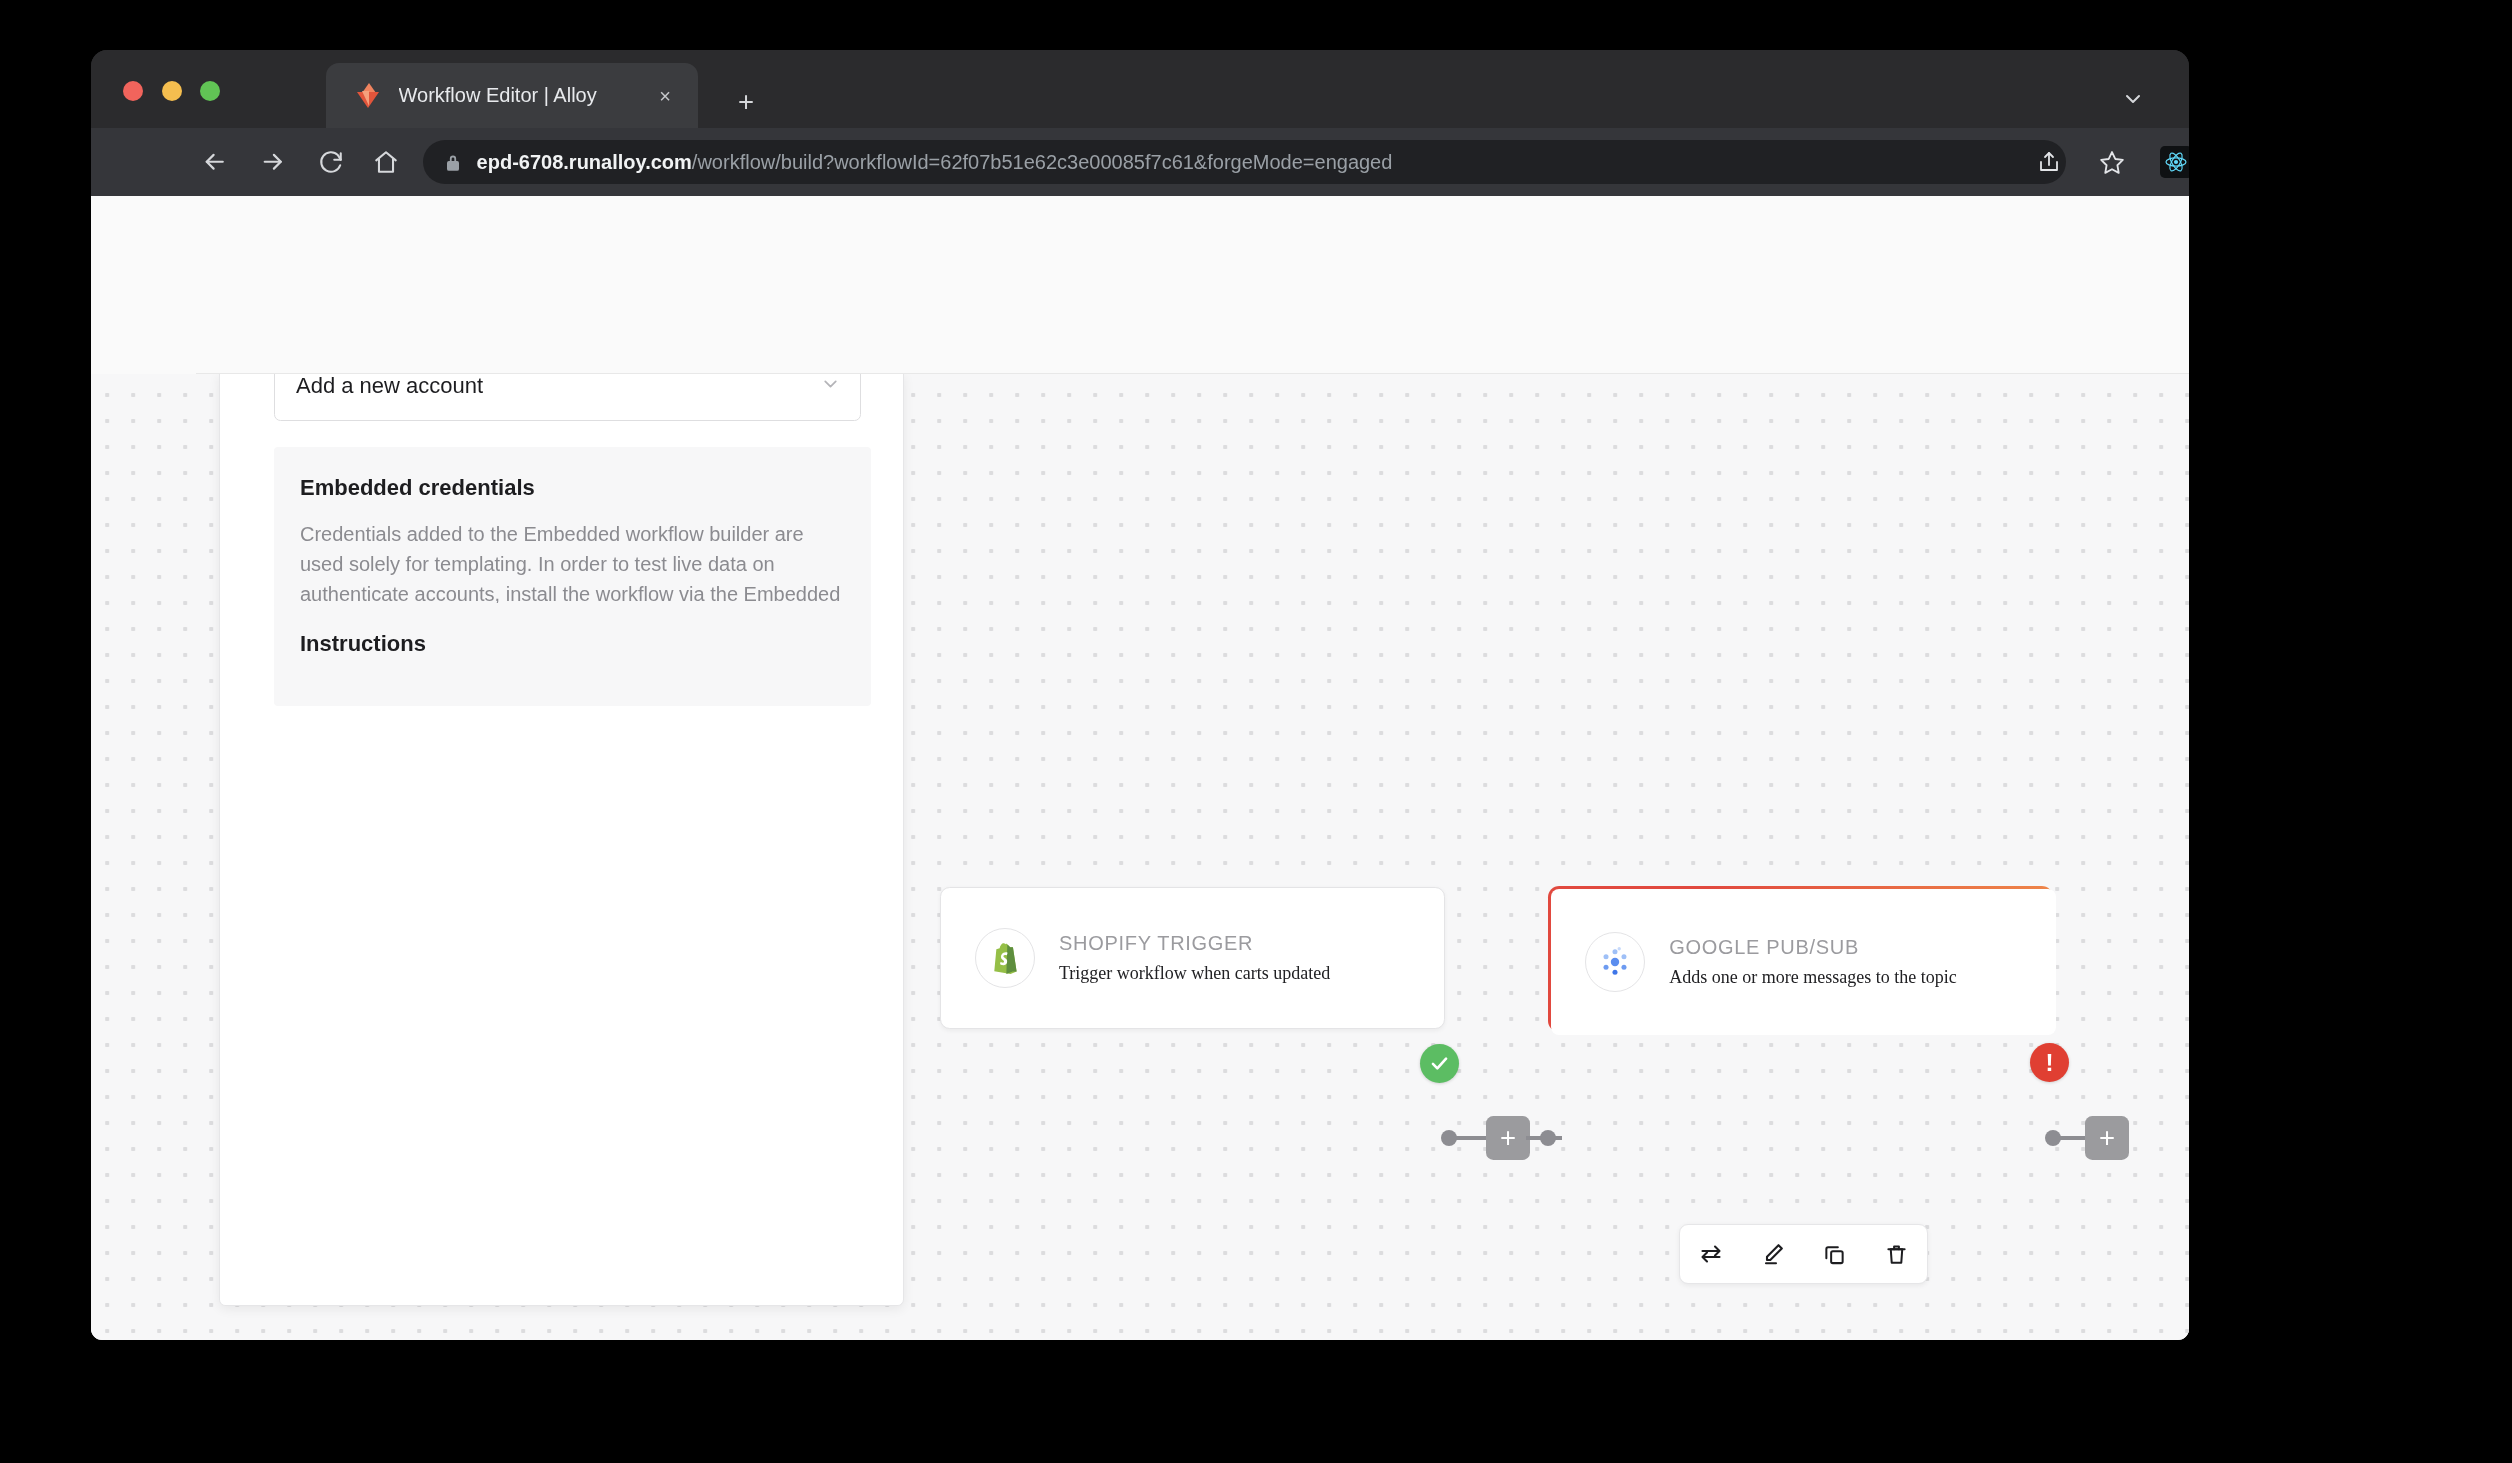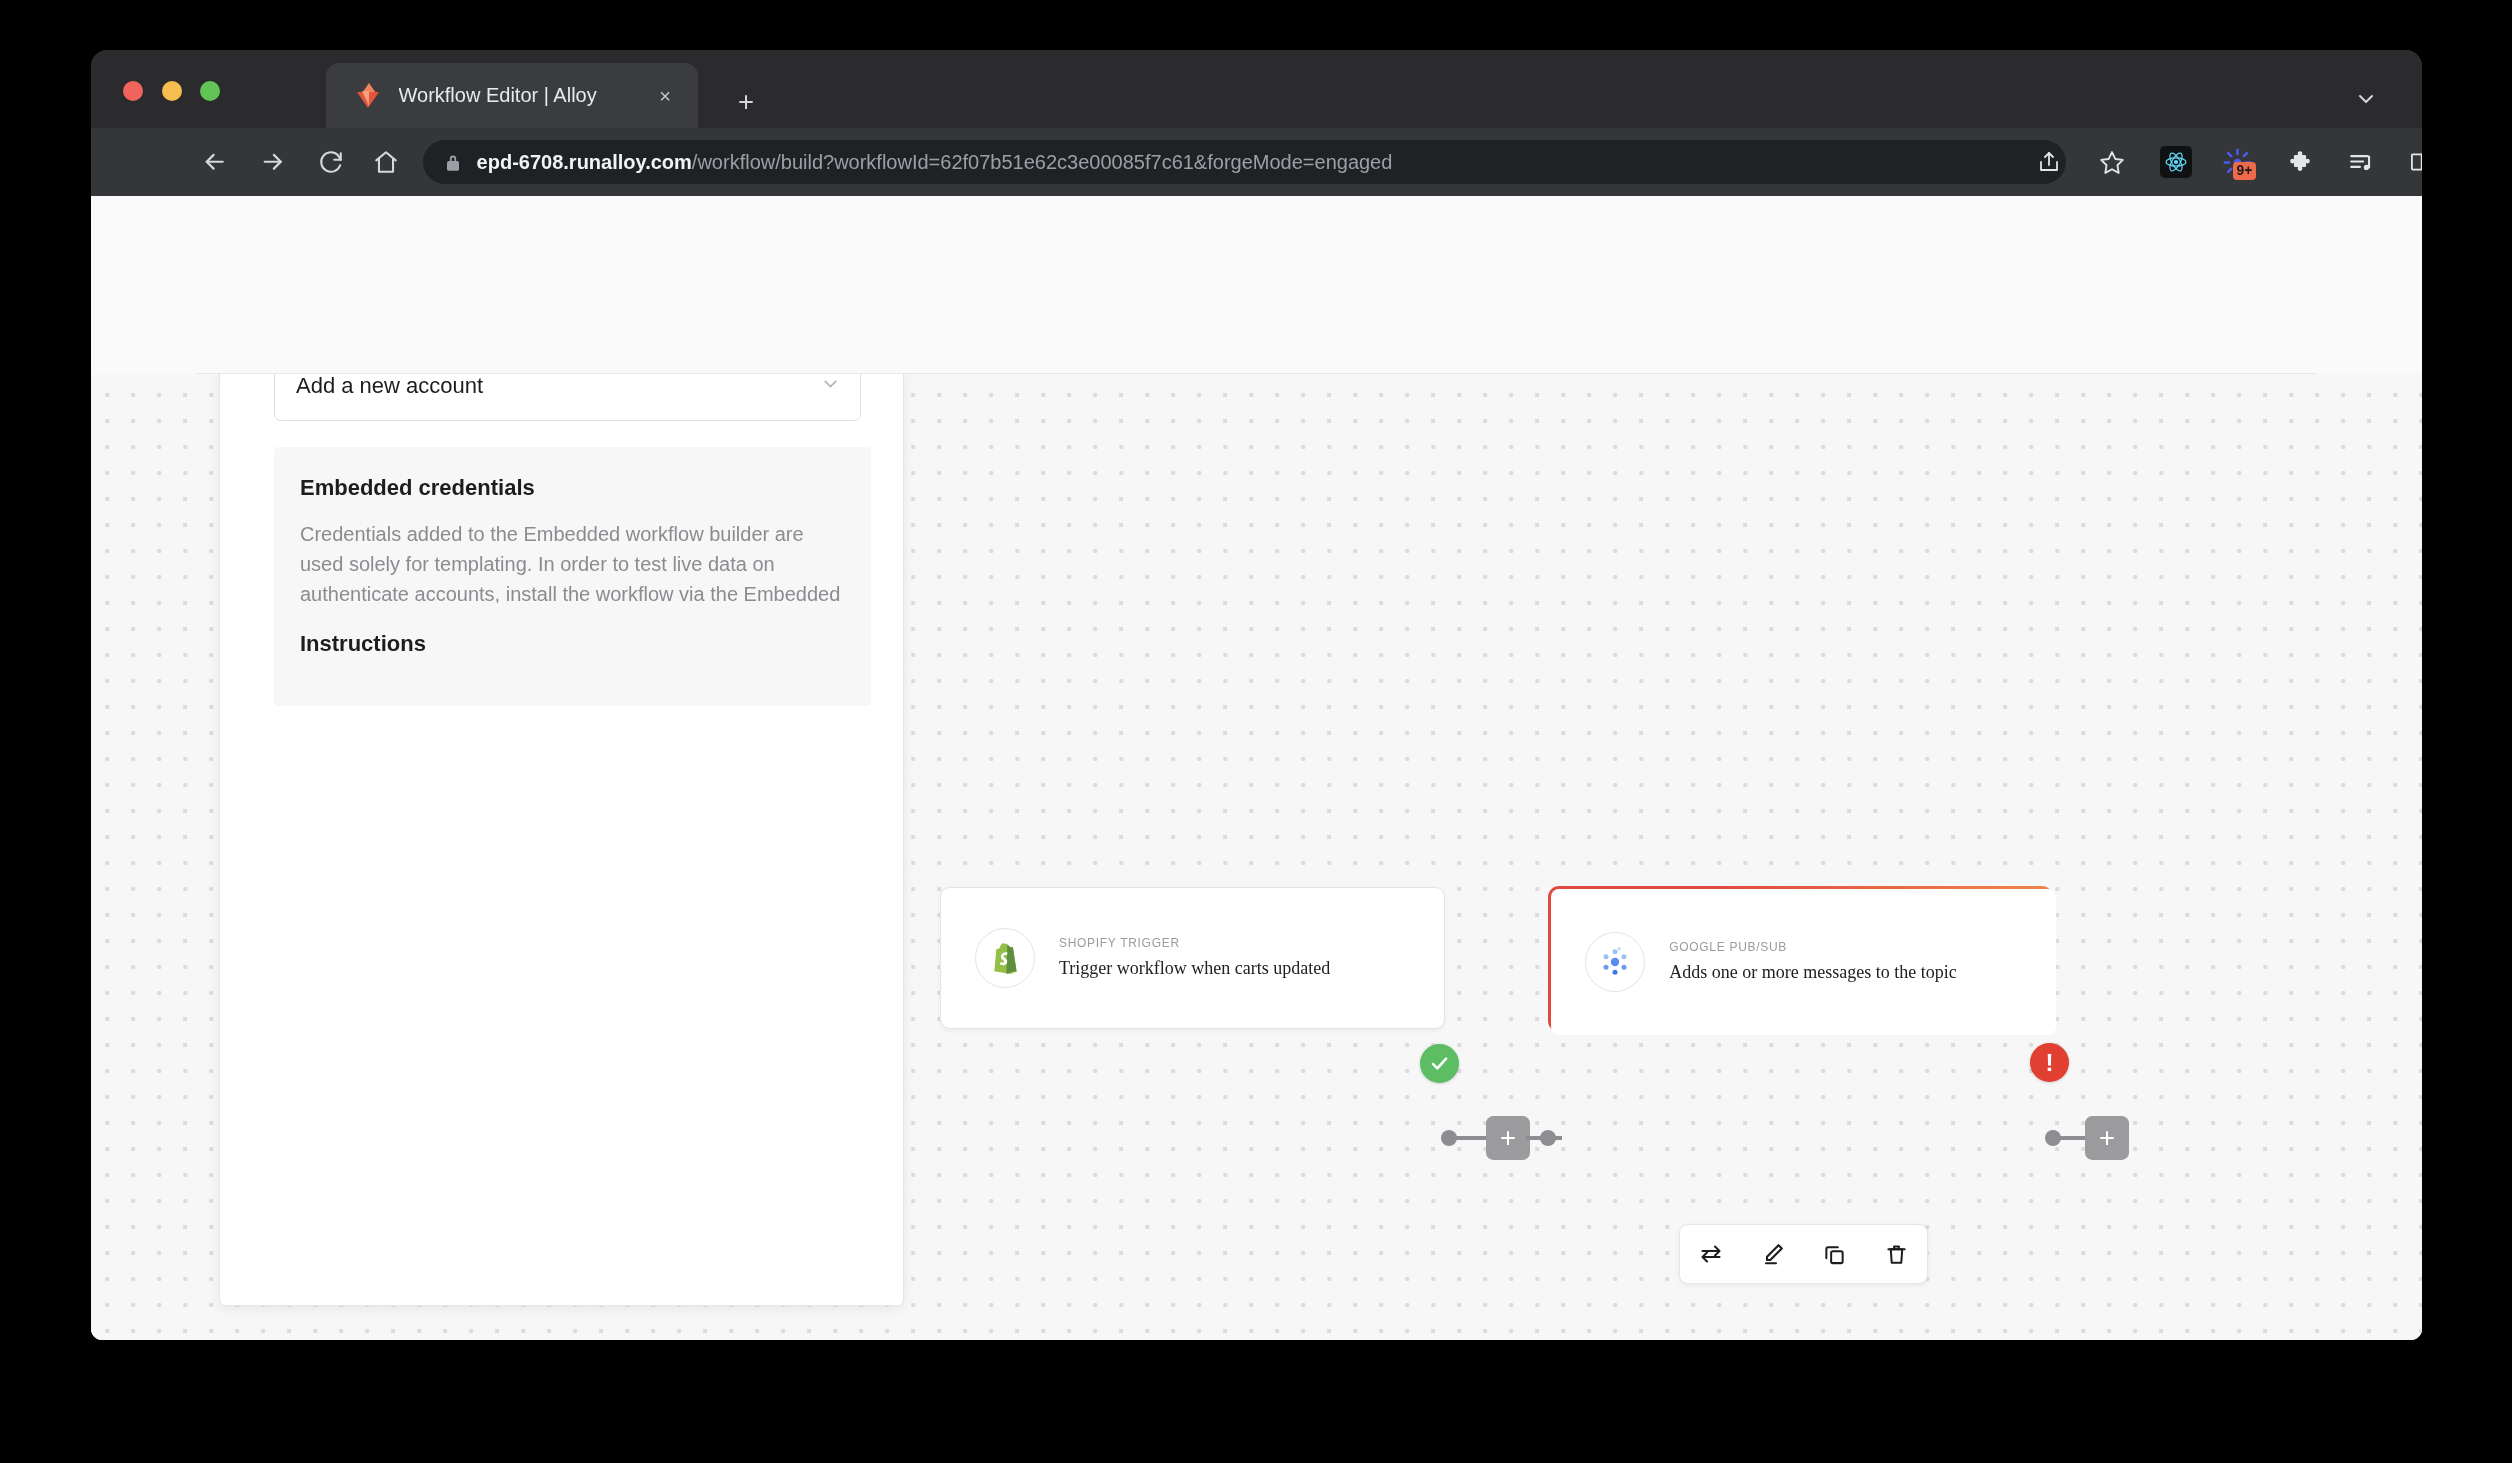--- a/index.html
+++ b/index.html
@@ -7,21 +7,21 @@
     width: 2512px; height: 1463px;
     background: #000;
     font-family: "Liberation Sans", sans-serif;
     overflow: hidden;
   }
 
   
   #browser-window {
     position: absolute;
     left: 91px; top: 50px;
-    width: 2331px; height: 1290px;
+    width: 2098px; height: 1290px;
     background: #2b2b2d;
     border-radius: 16px 16px 11.3px 11.3px;
     overflow: hidden;
     box-shadow: 0 11.3px 40px rgba(0,0,0,.55);
   }
 
   
   #tab-strip {
     position: absolute; left: 0; top: 0;
     width: 100%; height: 78px;
@@ -260,21 +260,21 @@
   }
   .node-icon-circle {
     margin-left: 34px; flex: none;
     width: 60px; height: 60px;
     border: 0.8px solid #e4e4e6; border-radius: 50%;
     display: flex; align-items: center; justify-content: center;
     background: #fff;
   }
   .node-text { margin-left: 24px; }
   .node-kicker {
-    font-size: 12px; color: #9b9b9f;
+    font-size: 20px; color: #9b9b9f;
     letter-spacing: 0.7px; margin-bottom: 8px;
   }
   .node-title {
     font-size: 18px; color: #212124; line-height: 1.22;
     max-width: 308px;
     font-family: Liberation Serif, serif;
   }
   .node-badge {
     position: absolute; width: 39px; height: 39px;
     border-radius: 50%;

